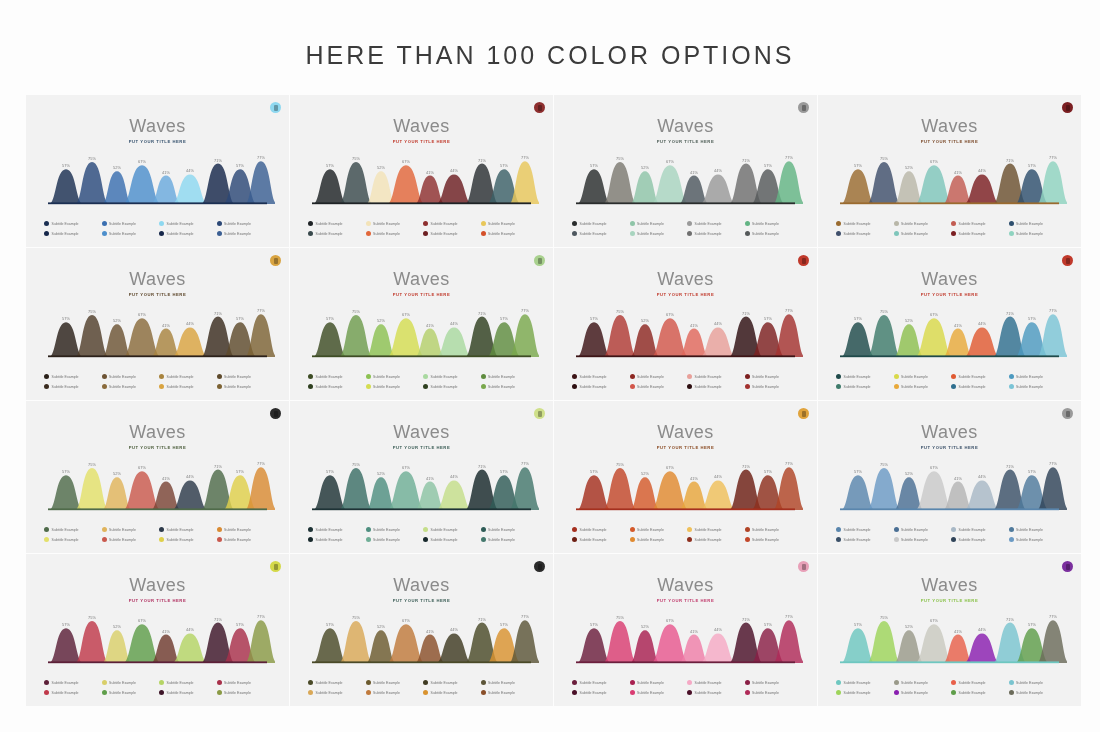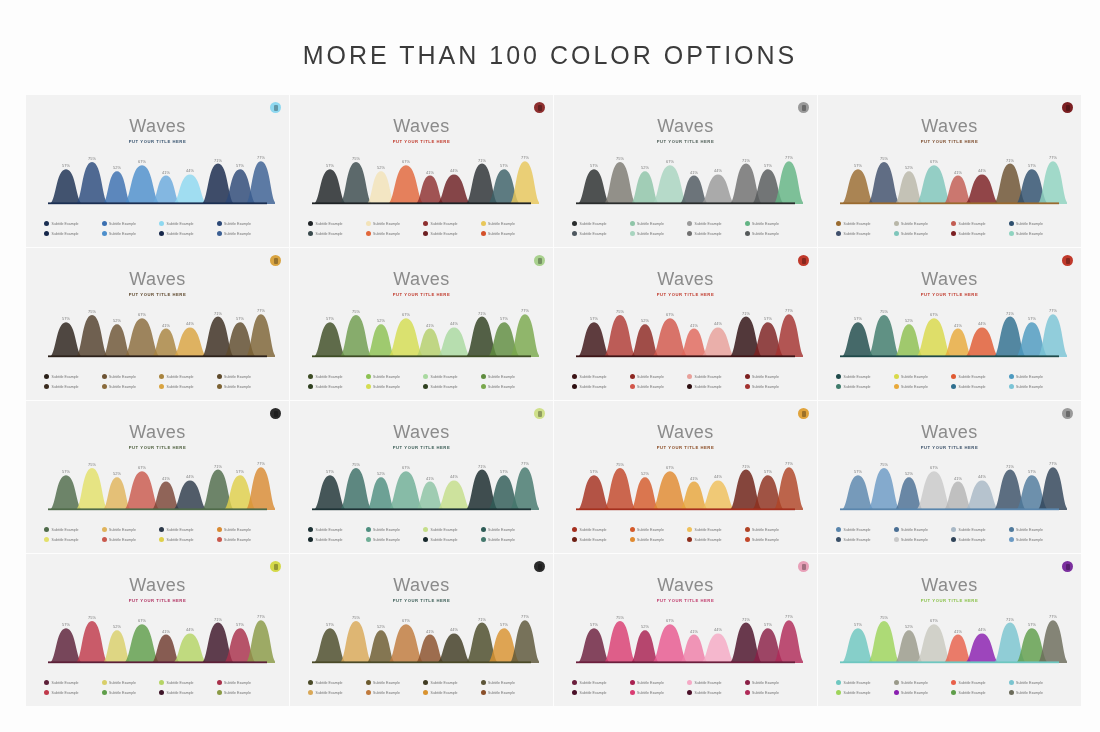--- a/index.html
+++ b/index.html
@@ -111,21 +111,21 @@
     color: #6f6f6f;
     white-space: nowrap;
     letter-spacing: 0.05px;
   }
 </style>
 </head>
 <body>
 
 <div id="page">
 
-  <h1 id="page-title">MORE THAN 100 COLOR OPTIONS</h1>
+  <h1 id="page-title">HERE THAN 100 COLOR OPTIONS</h1>
 
   <div id="grid">
       <div class="card">
         <div class="badge" style="background: rgb(142, 216, 240);"></div>
         <div class="card-title">Waves</div>
         <div class="card-sub" style="color: rgb(54, 82, 110);">PUT YOUR TITLE HERE</div>
         <div class="chart-wrap">
           <svg viewBox="0 0 235 58">
             <path d="M 9 55 C 16.14 55 15.46 20.200000000000003 26 20.200000000000003 C 36.54 20.200000000000003 35.86 55 43 55 Z" fill="#1b2f52" fill-opacity="0.82"></path>
             <path d="M 35 55 C 42.14 55 41.46 13 52 13 C 62.54 13 61.86 55 69 55 Z" fill="#2b4a7d" fill-opacity="0.82"></path>

